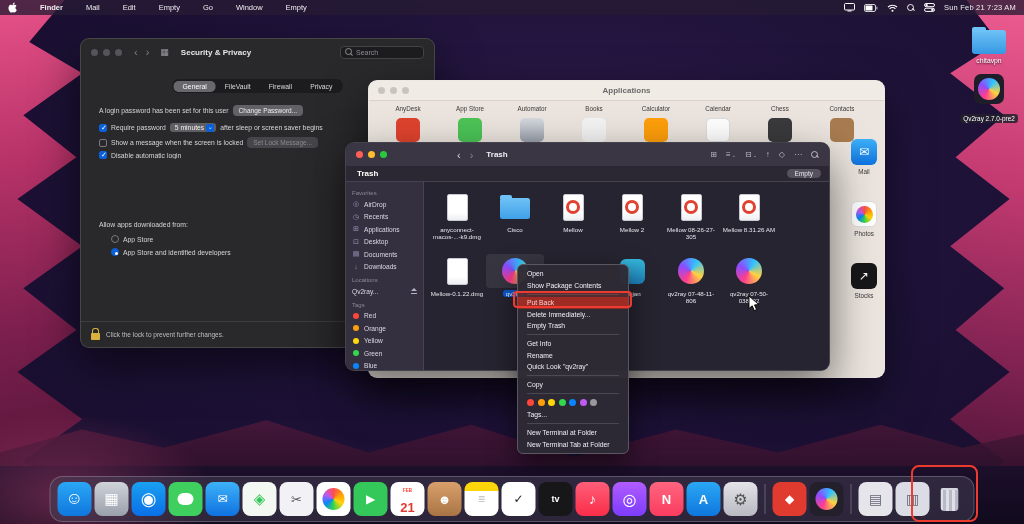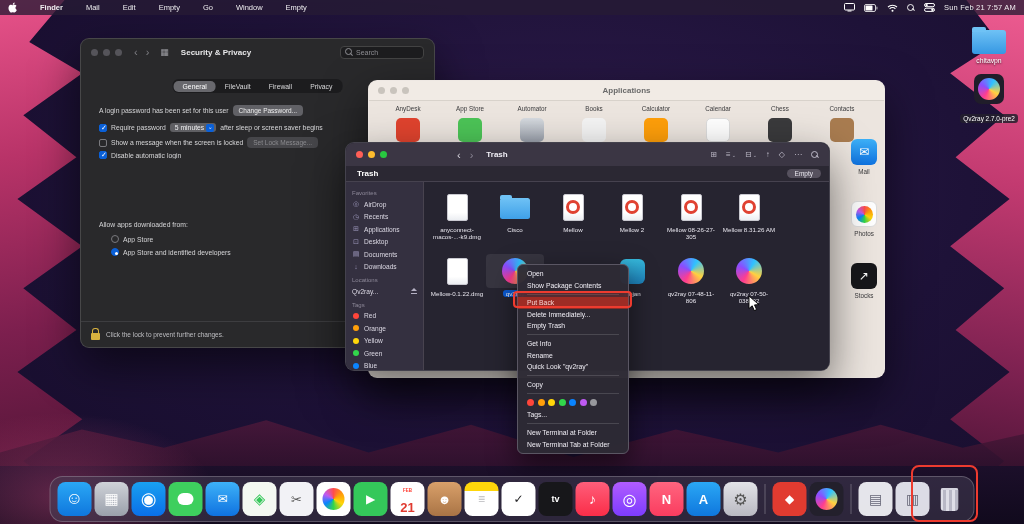--- a/index.html
+++ b/index.html
@@ -658,17 +658,17 @@
       </span>
       <span class="mag"></span>
       <span>
         <svg width="11" height="9" viewBox="0 0 11 9">
             <rect x="0.5" y="0.5" width="10" height="3.2" rx="1.6" stroke="#fff" fill="none"></rect>
             <circle cx="2.6" cy="2.1" r="1.2" fill="#fff"></circle>
             <rect x="0.5" y="5.2" width="10" height="3.2" rx="1.6" stroke="#fff" fill="none"></rect>
             <circle cx="8.4" cy="6.8" r="1.2" fill="#fff"></circle>
           </svg>
       </span>
-      <span class="clock">Sun Feb 21  7:57 AM</span>
+      <span class="clock">Sun Feb 21  7:23 AM</span>
     </div>
   </div>
 
 </div>
 
 </body></html>

